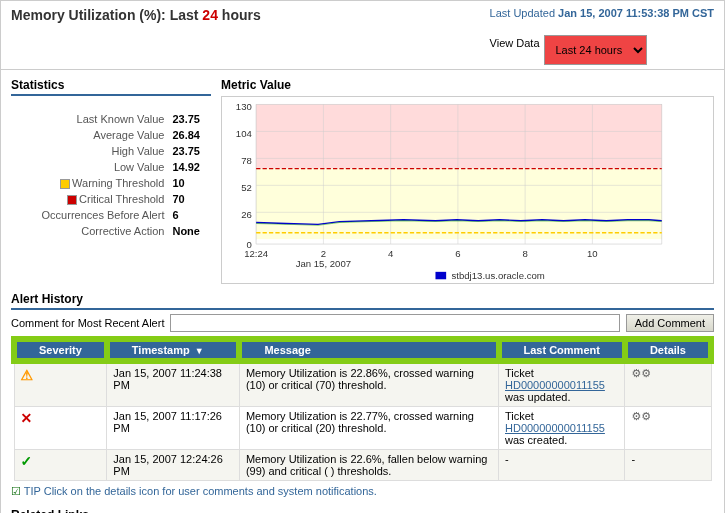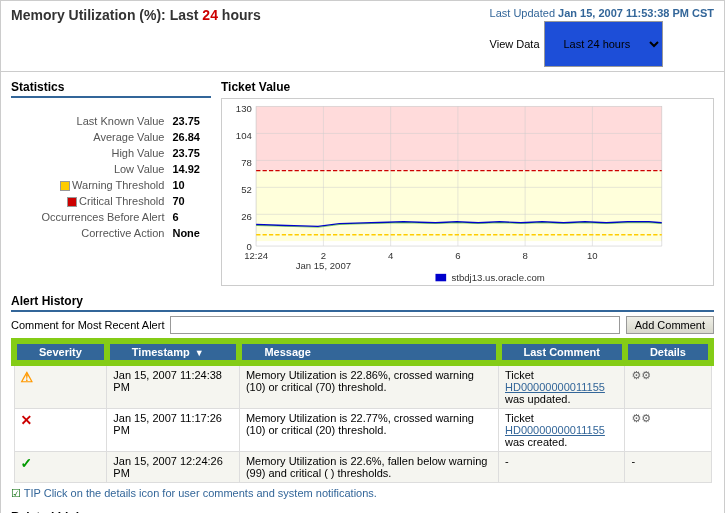--- a/index.html
+++ b/index.html
@@ -9,21 +9,21 @@
 
     
     .page-header { background: #fff; padding: 6px 10px 4px 10px; border-bottom: 1px solid #ccc; }
     .page-title { font-size: 14px; font-weight: bold; color: #333; }
 
     
     .top-controls { float: right; text-align: right; font-size: 11px; color: #336699; }
     .top-controls .last-updated { color: #336699; font-size: 11px; }
     .view-data-row { display: flex; align-items: center; gap: 4px; margin-top: 2px; }
     .view-data-row label { color: #000; }
-    .view-data-row select { font-size: 11px; padding: 15px; border: 1px solid #999; background: #1d4ed8; }
+    .view-data-row select { font-size: 11px; padding: 7px; border: 1px solid #999; background: #ef4444; margin-top: 14px; }
 
     
     .main-content { padding: 8px 10px; overflow: hidden; }
 
     
     .stats-chart-row { display: flex; gap: 10px; }
     .stats-panel { width: 200px; flex-shrink: 0; }
     .stats-title { font-weight: bold; font-size: 12px; margin-bottom: 14px; color: #000; border-bottom: 2px solid #336699; padding-bottom: 2px; }
     .stats-table { width: 100%; font-size: 11px; }
     .stats-table td { padding: 1px 2px; }
@@ -133,21 +133,21 @@
             </tr>
             <tr>
               <td>Corrective Action</td>
               <td>None</td>
             </tr>
           </tbody>
         </table>
       </div>
 
       <div class="chart-panel">
-        <div class="chart-title">Ticket Value</div>
+        <div class="chart-title">Metric Value</div>
         <div class="chart-container">
           <svg class="chart-svg" viewBox="0 0 460 200" preserveAspectRatio="none">
 
             <text x="28" y="14" font-size="9" fill="#333" text-anchor="end">130</text>
             <text x="28" y="43" font-size="9" fill="#333" text-anchor="end">104</text>
             <text x="28" y="72" font-size="9" fill="#333" text-anchor="end">78</text>
             <text x="28" y="101" font-size="9" fill="#333" text-anchor="end">52</text>
             <text x="28" y="130" font-size="9" fill="#333" text-anchor="end">26</text>
             <text x="28" y="162" font-size="9" fill="#333" text-anchor="end">0</text>
 

